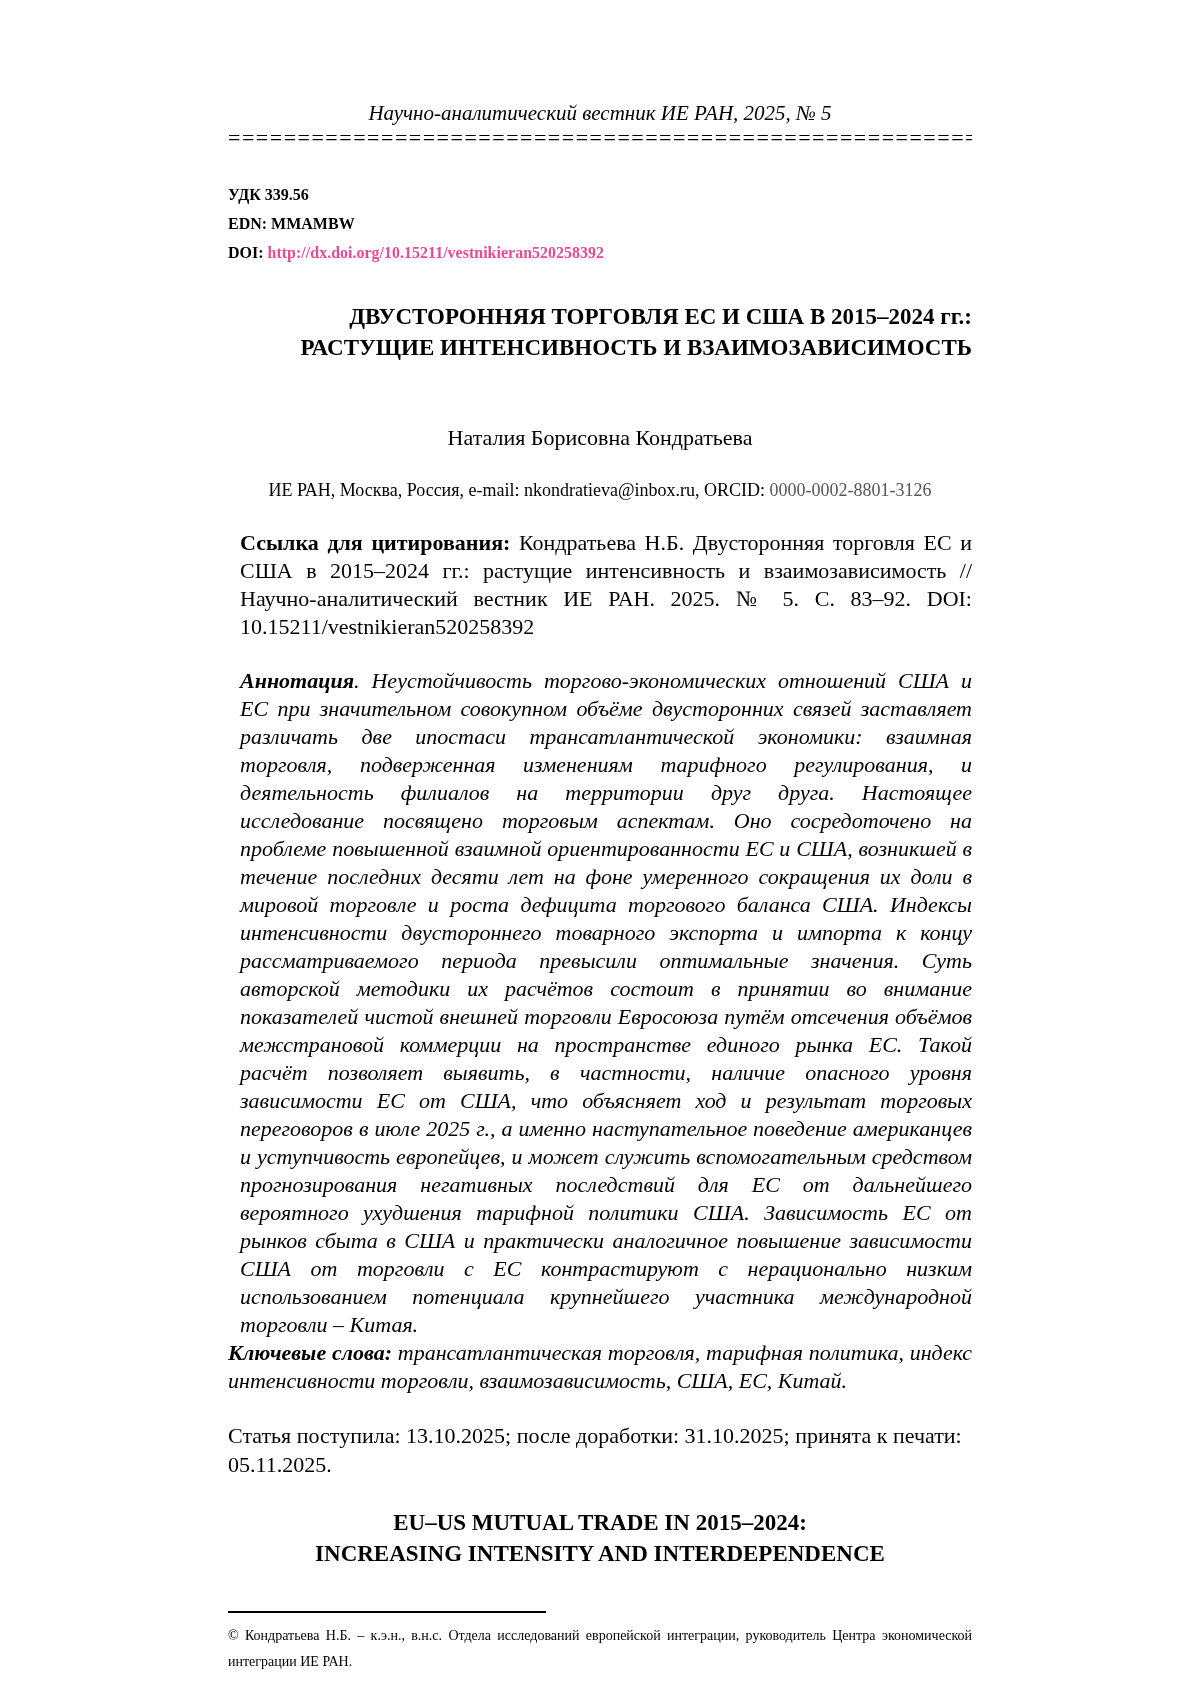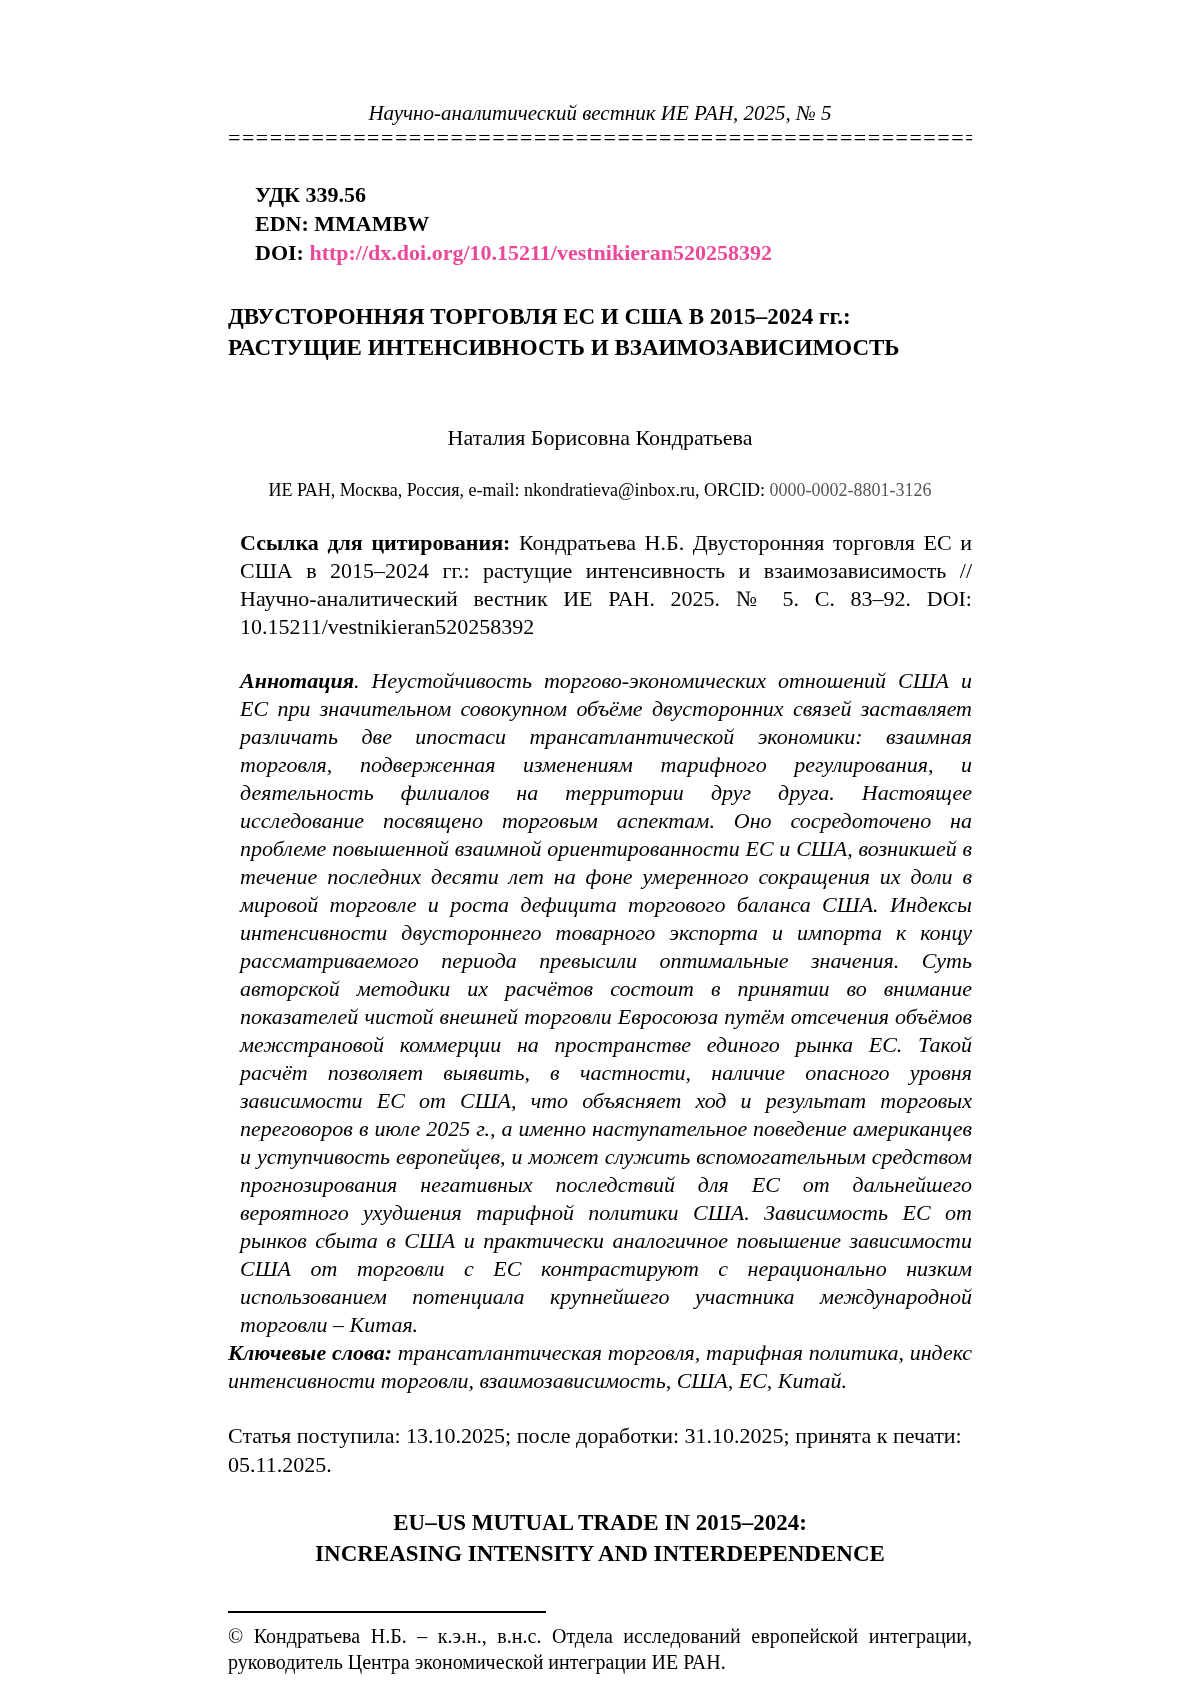--- a/index.html
+++ b/index.html
@@ -30,34 +30,33 @@
     line-height: 20px;
     letter-spacing: 1.5px;
     white-space: nowrap;
     overflow: hidden;
     width: 100%;
     margin-top: 2px;
   }
   .meta {
     margin-top: 32px;
     font-weight: bold;
-    font-size: 22px;
+    font-size: 16px;
     line-height: 29px;
-    margin-left: 27px;
   }
   .doi-url {
     color: #ec4899;
     text-decoration: none;
     font-weight: bold;
     cursor: pointer;
     text-align: right;
   }
   .title-ru {
     margin-top: 34px;
-    text-align: left;
+    text-align: right;
     font-weight: bold;
     font-size: 23px;
     line-height: 31px;
   }
   .author {
     margin-top: 60px;
     text-align: center;
     font-size: 22px;
     line-height: 29px;
   }
@@ -102,21 +101,21 @@
   .footnote {
     margin-top: 42px;
   }
   .footnote-rule {
     width: 318px;
     height: 0;
     border-top: 2px solid #000000;
   }
   .footnote-text {
     margin-top: 10px;
-    font-size: 20px;
+    font-size: 14px;
     line-height: 26px;
     text-align: justify;
   }
   b, strong { font-weight: bold; }
 </style>
 </head>
 <body>
 
 <div class="page">
 

